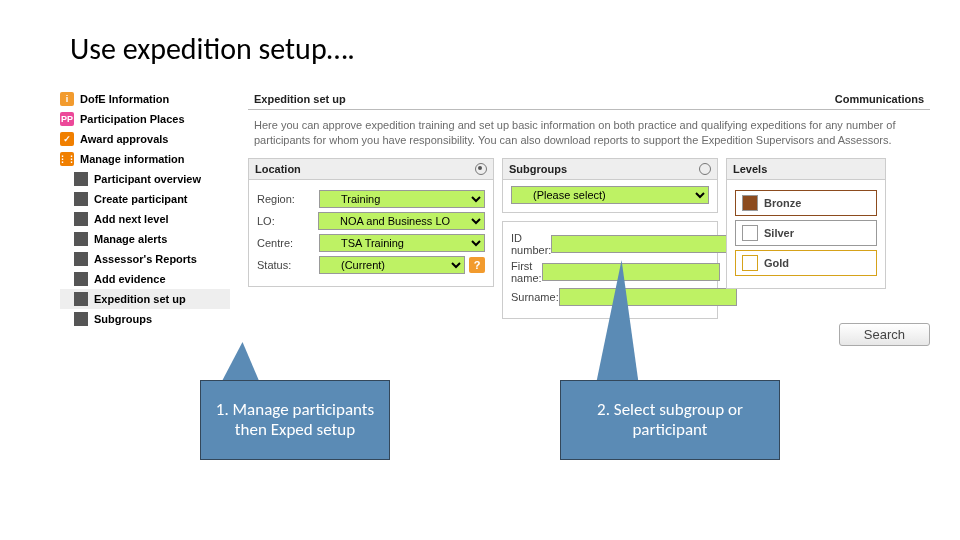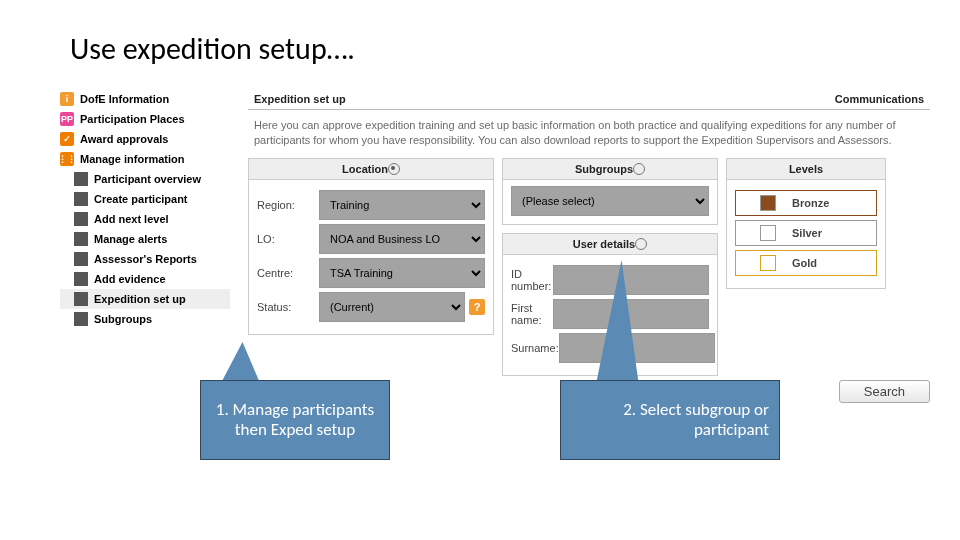--- a/index.html
+++ b/index.html
@@ -17,43 +17,43 @@
   .ico-check{background:#f07f00;}
   .ico-dots{background:#f07f00;}
   .ico-sq{background:#555;border-radius:0;}
   .sub .ico{background:#555;border-radius:0;}
   
   .main{flex:1;}
   .hdrbar{display:flex;justify-content:space-between;align-items:center;border-bottom:1px solid #bbb;padding:4px 6px;font-weight:bold;color:#222;}
   .intro{color:#6b6b6b;padding:8px 6px 10px 6px;line-height:1.35;}
   .panels{display:flex;gap:8px;align-items:flex-start;}
   .panel{border:1px solid #ccc;background:#fff;box-sizing:border-box;}
-  .panel-title{display:flex;align-items:center;justify-content:center;background:#eee;border-bottom:1px solid #ccc;font-weight:bold;color:#222;padding:4px 6px;}
+  .panel-title{display:flex;align-items:center;justify-content:space-between;background:#eee;border-bottom:1px solid #ccc;font-weight:bold;color:#222;padding:4px 6px;}
   .panel-body{padding:6px 8px 8px 8px;}
   .radio{width:10px;height:10px;border:1px solid #777;border-radius:50%;display:inline-block;position:relative;}
   .radio.on::after{content:"";background:#555;width:4px;height:4px;border-radius:50%;position:absolute;top:2px;left:2px;}
   .row{display:flex;align-items:center;margin:4px 0;}
   .row label{width:62px;color:#444;}
-  .sel, .txt{flex:1;font-family:inherit;font-size:11px;border:1px solid #999;background:#a3a3a3;padding:1px 6px;box-sizing:border-box;height:30px;}
+  .sel, .txt{flex:1;font-family:inherit;font-size:11px;border:1px solid #999;background:#bef264;padding:1px 17px;box-sizing:border-box;height:18px;}
   .help{width:16px;height:16px;background:#f29b2e;color:#fff;display:inline-flex;align-items:center;justify-content:center;margin-left:4px;font-weight:bold;border-radius:2px;}
   
-  .level{display:flex;align-items:center;gap:16px;border:1px solid #999;padding:4px 24px;margin:4px 0;font-weight:bold;color:#444;}
+  .level{display:flex;align-items:center;gap:6px;border:1px solid #999;padding:4px 6px;margin:4px 0;font-weight:bold;color:#444;}
   .level .swatch{width:14px;height:14px;border:1px solid #999;}
   .lv-bronze{border-color:#8c4b1e;}
   .lv-bronze .swatch{background:#8c4b1e;}
   .lv-silver .swatch{background:#fff;}
   .lv-gold{border-color:#d6a21a;}
   .lv-gold .swatch{background:#fff;border-color:#d6a21a;}
   
   .searchbar{display:flex;justify-content:flex-end;margin-top:4px;}
   .btn{border:1px solid #aaa;background:linear-gradient(#fff,#e7e7e7);padding:3px 24px;border-radius:3px;color:#444;font-family:inherit;font-size:13px;}
   
   .callout{position:absolute;background:#5b8bb5;border:1px solid #33475a;color:#fff;font-family:"Segoe UI","Calibri",sans-serif;font-size:17px;text-align:center;display:flex;align-items:center;justify-content:center;line-height:1.2;padding:6px 10px;box-sizing:border-box;}
   .callout.c1{left:200px;top:380px;width:190px;height:80px;}
-  .callout.c2{left:560px;top:380px;width:220px;height:80px;text-align:right;}
+  .callout.c2{left:560px;top:380px;width:220px;height:80px;}
   .arrow{position:absolute;width:0;height:0;}
   .arrow.a1{left:228px;top:342px;border-left:8px solid transparent;border-right:30px solid transparent;border-bottom:40px solid #5b8bb5;transform:skewX(-18deg);}
   .arrow.a2{left:605px;top:260px;border-left:8px solid transparent;border-right:34px solid transparent;border-bottom:122px solid #5b8bb5;transform:skewX(-8deg);}
 </style>
 </head>
 <body>
 
 <div class="stage">
   <h1 class="slide-title">Use expedition setup….</h1>
 
@@ -150,24 +150,20 @@
           <div class="panel">
             <div class="panel-title">
               <span>Subgroups</span>
               <span class="radio"></span>
             </div>
             <div class="panel-body">
               <select class="sel" style="width:100%"><option>(Please select)</option></select>
             </div>
           </div>
           <div class="panel">
-            <div class="panel-title">
-              <span>User details</span>
-              <span class="radio"></span>
-            </div>
             <div class="panel-body">
               <div class="row">
                   <label style="width:72px">ID number:</label>
                   <input class="txt" style="">
                 </div>
               <div class="row">
                   <label style="width:72px">First name:</label>
                   <input class="txt" style="">
                 </div>
               <div class="row">

